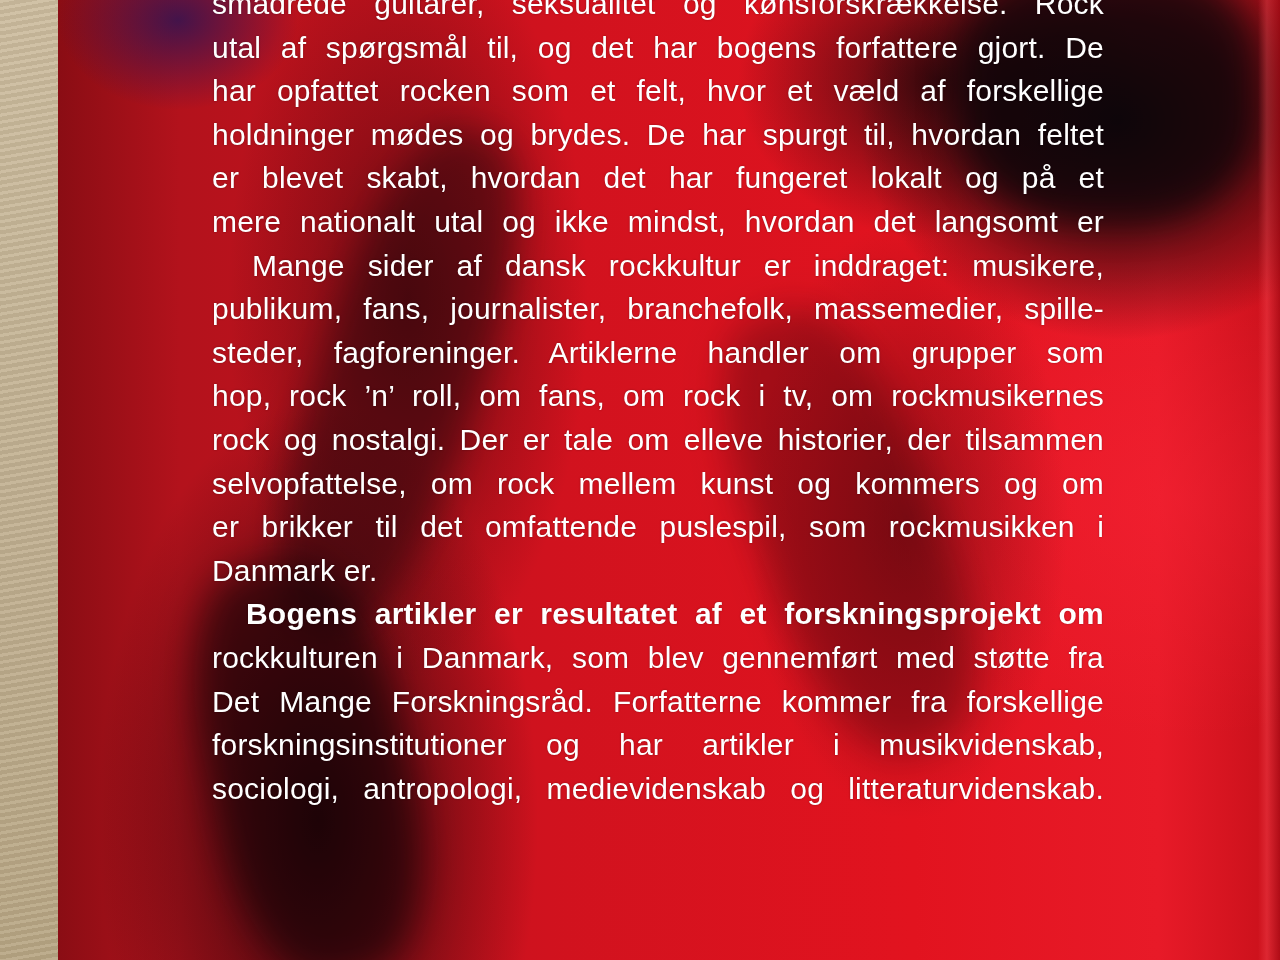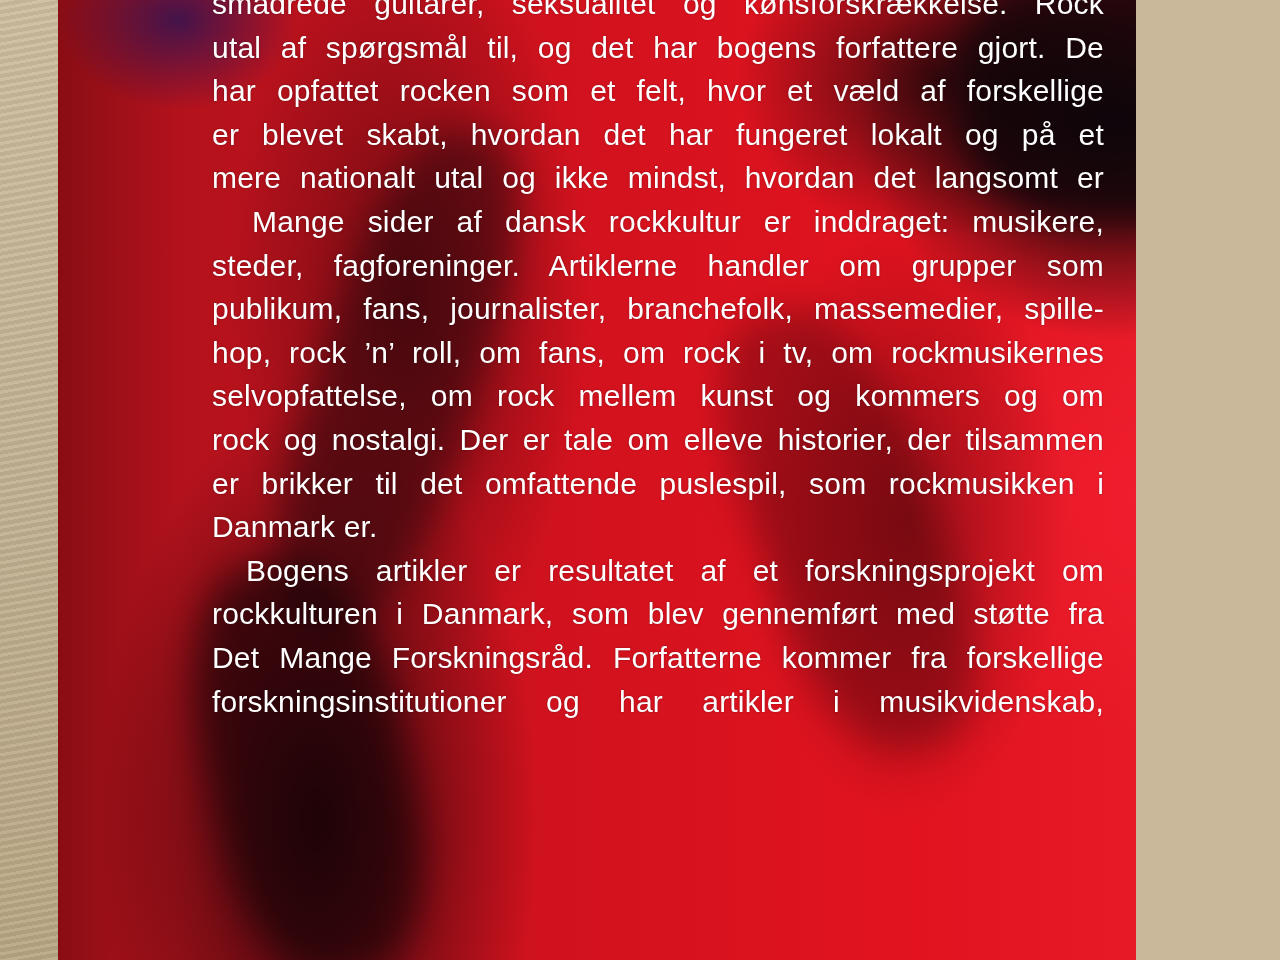--- a/index.html
+++ b/index.html
@@ -5,21 +5,21 @@
     html, body {
       margin: 0;
       padding: 0;
       width: 1280px;
       height: 960px;
       overflow: hidden;
       background: #c9b89a;
     }
     .scene {
       position: relative;
-      width: 1136px;
+      width: 1280px;
       height: 960px;
       overflow: hidden;
     }
     .table-surface {
       position: absolute;
       left: 0; top: 0;
       width: 70px; height: 960px;
       background:
         repeating-linear-gradient(170deg, rgba(255,255,255,0.08) 0 3px, rgba(0,0,0,0.05) 3px 7px),
         linear-gradient(180deg, #cdbd9f 0%, #c2b192 50%, #b8a684 100%);
@@ -89,33 +89,35 @@
     <div class="figure-shape" style="left:900px; top:-40px; width:300px; height:260px; background:rgba(8,4,8,0.7);"></div>
     <div class="figure-shape" style="left:700px; top:300px; width:180px; height:460px; transform:rotate(-20deg); background:rgba(60,4,10,0.35);"></div>
     <div class="spine-edge"></div>
   </div>
 
   <div class="cover-text">
     <p>
       <span class="line">smadrede guitarer, seksualitet og kønsforskrækkelse. Rock</span>
       <span class="line">utal af spørgsmål til, og det har bogens forfattere gjort. De</span>
       <span class="line">har opfattet rocken som et felt, hvor et væld af forskellige</span>
+      <span class="line">holdninger mødes og brydes. De har spurgt til, hvordan feltet</span>
       <span class="line">er blevet skabt, hvordan det har fungeret lokalt og på et</span>
       <span class="line">mere nationalt utal og ikke mindst, hvordan det langsomt er</span>
     </p>
     <p>
       <span class="line" style="padding-left:40px;">Mange sider af dansk rockkultur er inddraget: musikere,</span>
+      <span class="line">publikum, fans, journalister, branchefolk, massemedier, spille-</span>
       <span class="line">steder, fagforeninger. Artiklerne handler om grupper som</span>
-      <span class="line">publikum, fans, journalister, branchefolk, massemedier, spille-</span>
       <span class="line">hop, rock ’n’ roll, om fans, om rock i tv, om rockmusikernes</span>
+      <span class="line">rock og nostalgi. Der er tale om elleve historier, der tilsammen</span>
       <span class="line">selvopfattelse, om rock mellem kunst og kommers og om</span>
-      <span class="line">rock og nostalgi. Der er tale om elleve historier, der tilsammen</span>
       <span class="line">er brikker til det omfattende puslespil, som rockmusikken i</span>
       <span class="line last">Danmark er.</span>
     </p>
     <p>
-      <span class="line" style="padding-left:34px;">Bogens artikler er resultatet af et forskningsprojekt om</span>
+      <span class="line" style="padding-left:34px;font-weight:bold;">Bogens artikler er resultatet af et forskningsprojekt om</span>
       <span class="line">rockkulturen i Danmark, som blev gennemført med støtte fra</span>
       <span class="line">Det Mange Forskningsråd. Forfatterne kommer fra forskellige</span>
       <span class="line">forskningsinstitutioner og har artikler i musikvidenskab,</span>
+      <span class="line">sociologi, antropologi, medievidenskab og litteraturvidenskab.</span>
     </p>
   </div>
 </div>
 
 </body></html>

